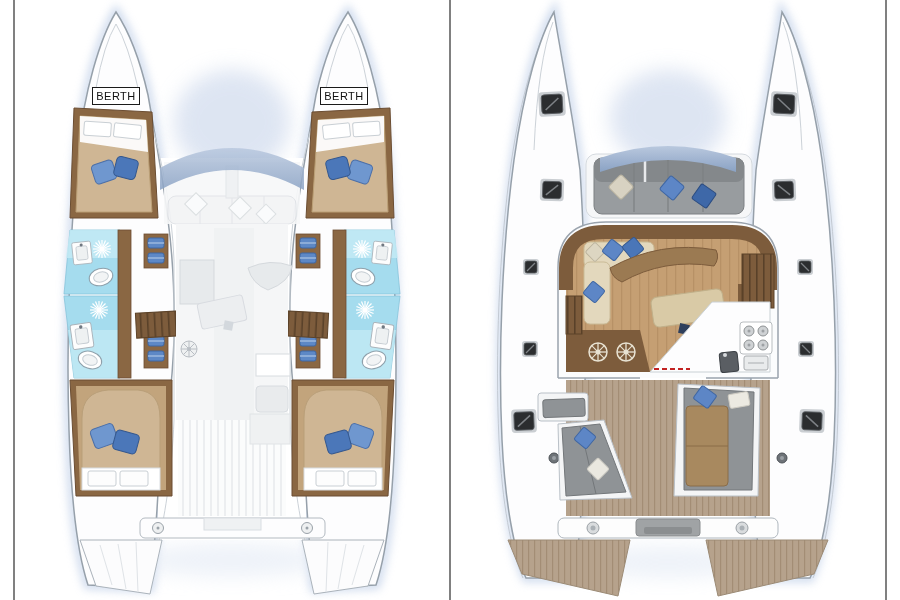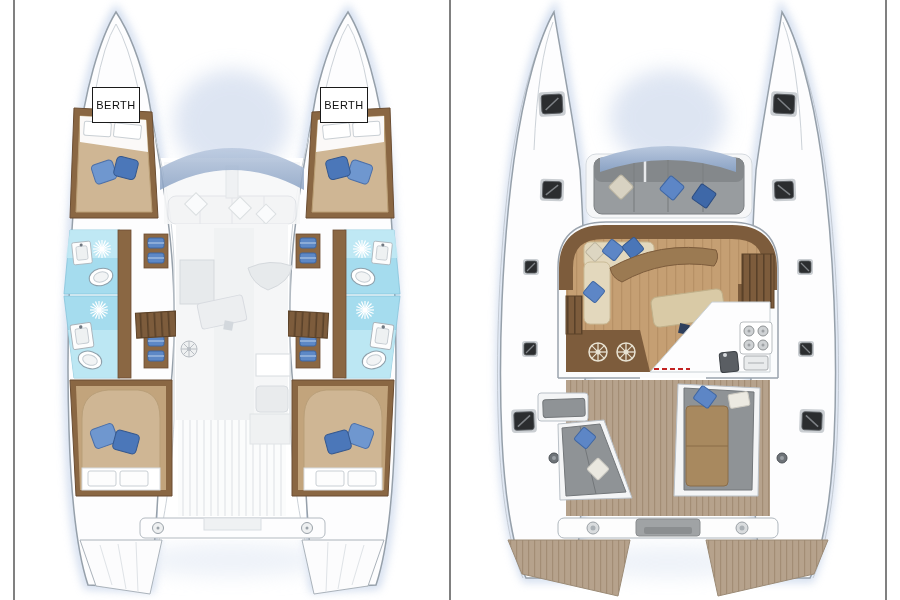--- a/index.html
+++ b/index.html
@@ -1,20 +1,20 @@
 <!DOCTYPE html>
 <html><head>
 <meta charset="utf-8">
 <style>
   html,body{margin:0;padding:0;background:#ffffff;}
   #stage{position:relative;width:900px;height:600px;background:#ffffff;overflow:hidden;
          font-family:"Liberation Sans",sans-serif;}
   #stage svg{position:absolute;left:0;top:0;}
   .vrule{position:absolute;top:0;width:2px;height:600px;background:#808080;}
-  .berth-label{position:absolute;width:48px;height:36px;background:#ffffff;border:1.5px solid #1a1a1a;
+  .berth-label{position:absolute;width:48px;height:18px;background:#ffffff;border:1.5px solid #1a1a1a;
       display:flex;align-items:center;justify-content:center;font-size:11px;letter-spacing:0.5px;
       color:#111;font-weight:500;box-sizing:border-box;z-index:5;}
 </style>
 </head>
 <body>
 
 <div id="stage">
 
 <svg width="900" height="600" viewBox="0 0 900 600">
   <defs>

